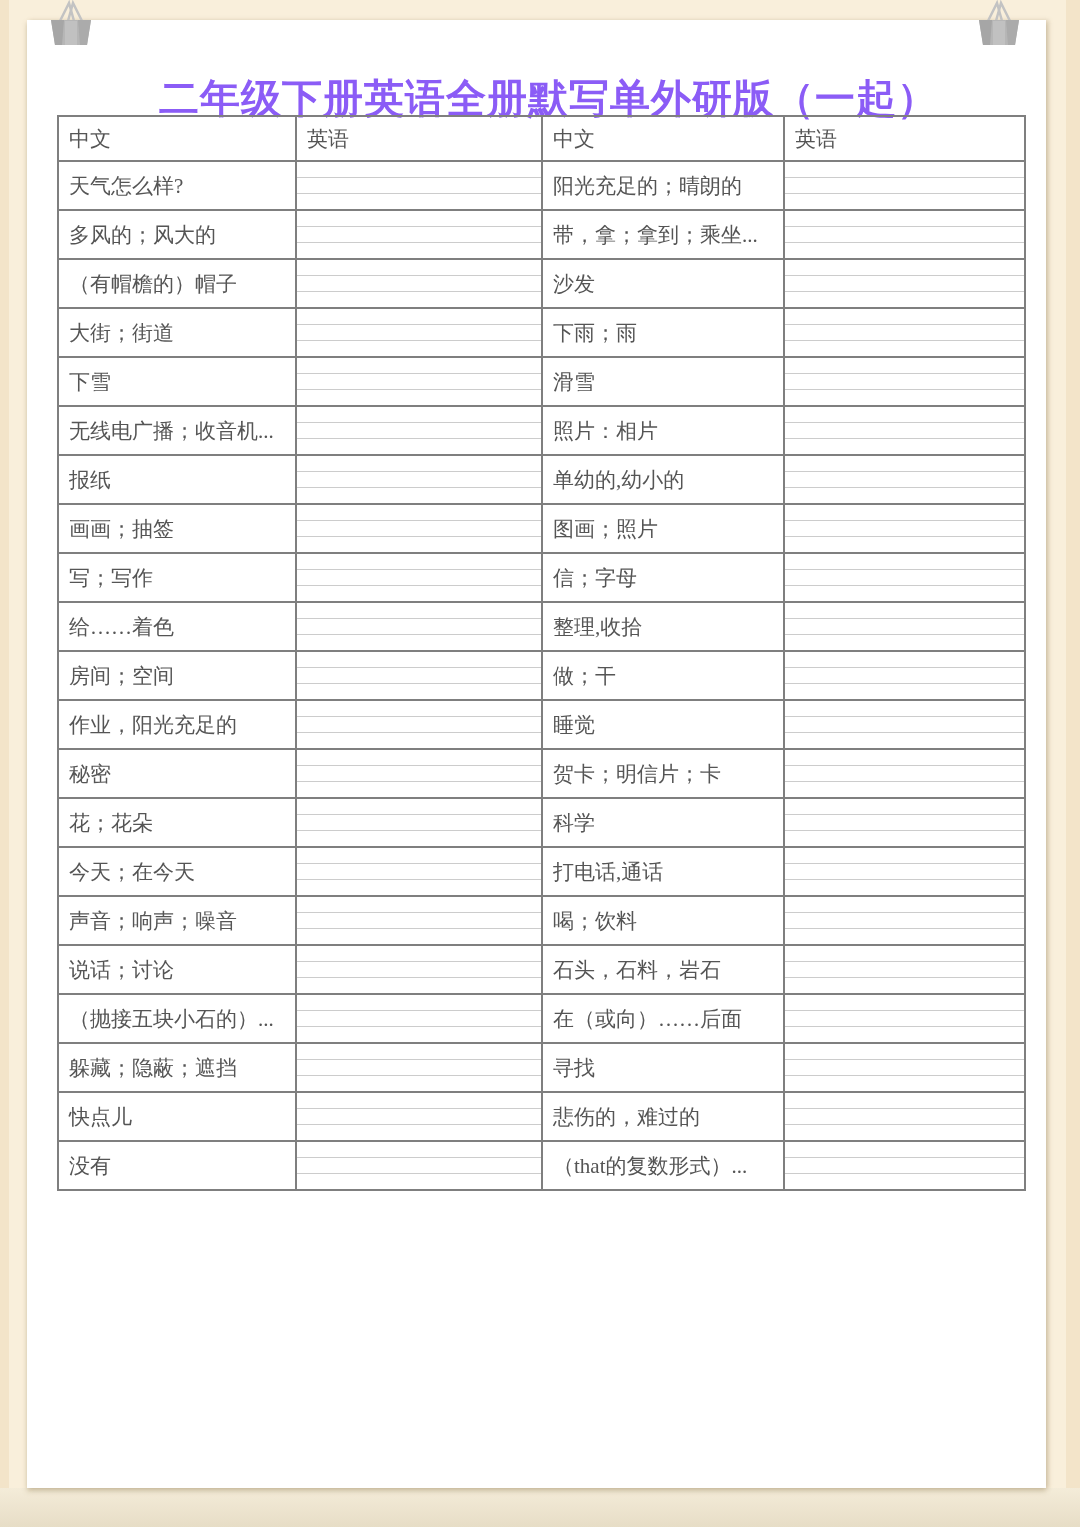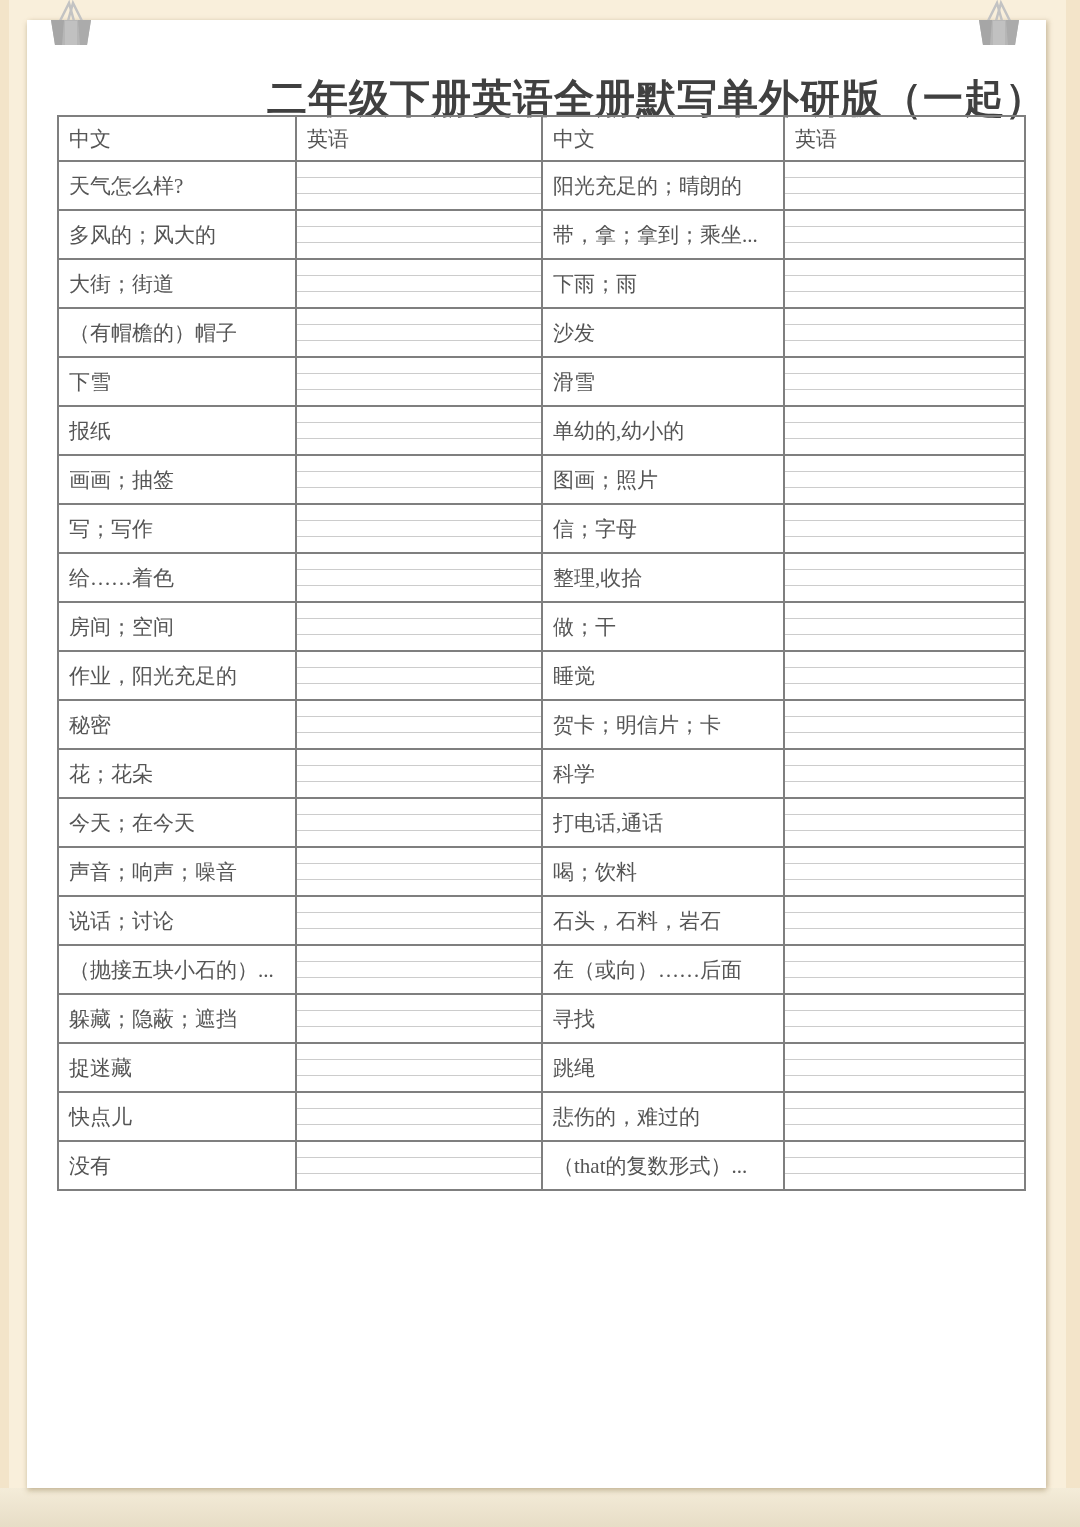--- a/index.html
+++ b/index.html
@@ -13,22 +13,22 @@
   .bottom-band{position:absolute;left:0;top:1488px;width:100%;height:39px;
     background:linear-gradient(#f4ecd9,#e7ddc6);}
   .page{
     position:absolute;left:27px;top:20px;width:1019px;height:1468px;background:#ffffff;
     box-shadow:0 3px 5px rgba(160,140,100,0.45), 3px 0 4px rgba(160,140,100,0.25);
   }
   .clip{position:absolute;width:54px;height:48px;z-index:5;}
   .clip.left{left:44px;top:0;}
   .clip.right{left:972px;top:0;}
   .doc-title{
-    position:absolute;left:0;top:24px;width:100%;text-align:right;
-    font-size:40px;color:#404040;letter-spacing:1px;white-space:nowrap;
+    position:absolute;left:12px;top:24px;width:100%;text-align:center;
+    font-size:40px;color:#8b5cf6;letter-spacing:1px;white-space:nowrap;
   }
   table.vocab{
     position:absolute;left:30px;top:95px;width:967px;
     border-collapse:collapse;table-layout:fixed;
   }
   table.vocab th, table.vocab td{
     border:2px solid #7f7f7f;padding:0 0 0 10px;
     font-weight:normal;text-align:left;vertical-align:middle;
     font-size:21px;color:#555555;overflow:hidden;white-space:nowrap;
   }
@@ -78,38 +78,44 @@
           <td class="cn">阳光充足的；晴朗的</td>
           <td class="en"></td>
         </tr>
         <tr class="datarow">
           <td class="cn">多风的；风大的</td>
           <td class="en"></td>
           <td class="cn">带，拿；拿到；乘坐...</td>
           <td class="en"></td>
         </tr>
         <tr class="datarow">
+          <td class="cn">（有帽檐的）帽子</td>
+          <td class="en"></td>
+          <td class="cn">沙发</td>
+          <td class="en"></td>
+        </tr>
+        <tr class="datarow">
           <td class="cn">大街；街道</td>
           <td class="en"></td>
           <td class="cn">下雨；雨</td>
           <td class="en"></td>
         </tr>
         <tr class="datarow">
-          <td class="cn">（有帽檐的）帽子</td>
-          <td class="en"></td>
-          <td class="cn">沙发</td>
-          <td class="en"></td>
-        </tr>
-        <tr class="datarow">
           <td class="cn">下雪</td>
           <td class="en"></td>
           <td class="cn">滑雪</td>
           <td class="en"></td>
         </tr>
         <tr class="datarow">
+          <td class="cn">无线电广播；收音机...</td>
+          <td class="en"></td>
+          <td class="cn">照片：相片</td>
+          <td class="en"></td>
+        </tr>
+        <tr class="datarow">
           <td class="cn">报纸</td>
           <td class="en"></td>
           <td class="cn">单幼的,幼小的</td>
           <td class="en"></td>
         </tr>
         <tr class="datarow">
           <td class="cn">画画；抽签</td>
           <td class="en"></td>
           <td class="cn">图画；照片</td>
           <td class="en"></td>
@@ -171,26 +177,20 @@
         <tr class="datarow">
           <td class="cn">（抛接五块小石的）...</td>
           <td class="en"></td>
           <td class="cn">在（或向）……后面</td>
           <td class="en"></td>
         </tr>
         <tr class="datarow">
           <td class="cn">躲藏；隐蔽；遮挡</td>
           <td class="en"></td>
           <td class="cn">寻找</td>
-          <td class="en"></td>
-        </tr>
-        <tr class="datarow">
-          <td class="cn">捉迷藏</td>
-          <td class="en"></td>
-          <td class="cn">跳绳</td>
           <td class="en"></td>
         </tr>
         <tr class="datarow">
           <td class="cn">快点儿</td>
           <td class="en"></td>
           <td class="cn">悲伤的，难过的</td>
           <td class="en"></td>
         </tr>
         <tr class="datarow">
           <td class="cn">没有</td>

